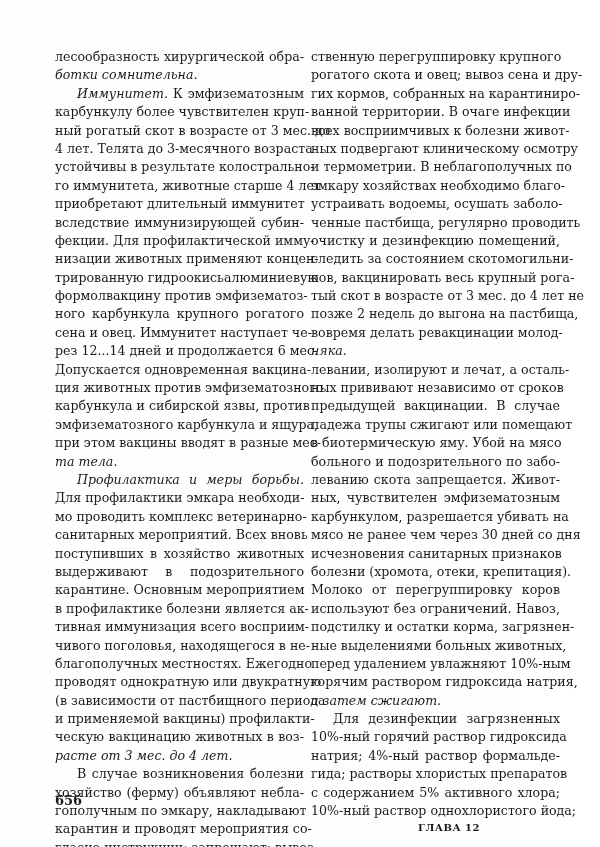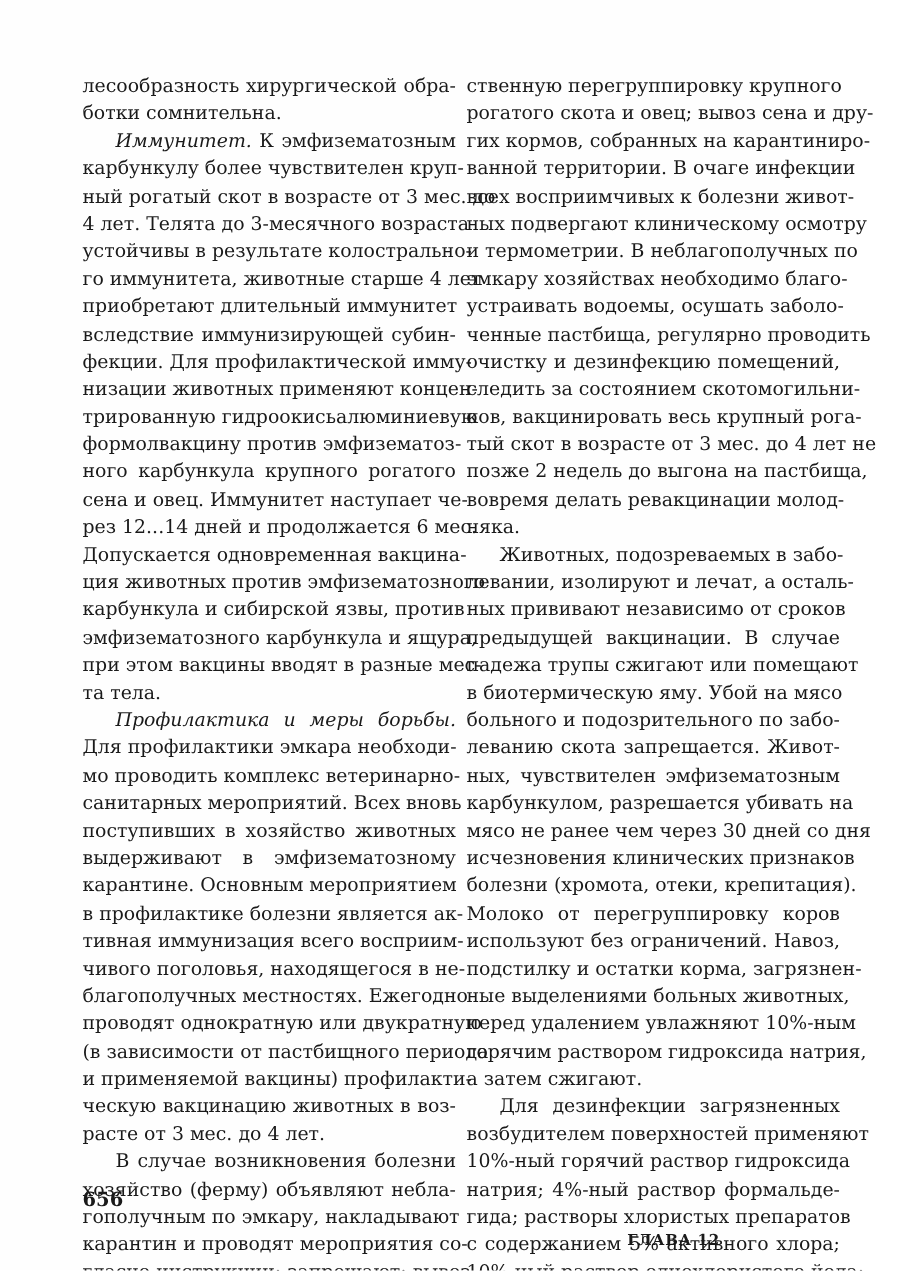--- a/index.html
+++ b/index.html
@@ -3,21 +3,21 @@
 <meta charset="utf-8">
 <style>
   html, body { margin: 0; padding: 0; background: #ffffff; }
   body { width: 600px; height: 847px; position: relative; overflow: hidden;
          font-family: "DejaVu Serif", "Liberation Serif", serif; color: #1a1a1a; }
   .page { position: absolute; left: 0; top: 0; width: 520px; height: 847px; background: #fefefe; }
   .col { position: absolute; top: 48px; width: 249px; font-size: 12.6px; line-height: 18.4px; }
   .col.left { left: 55px; }
   .col.right { left: 311px; }
   .line { display: block; white-space: nowrap; text-align: justify; text-align-last: justify; height: 18.4px; overflow: visible; }
-  .line.last { text-align-last: left; }
+  .line.last { text-align-last: left; font-style: italic; }
   .line.indent { padding-left: 22px; }
   .line i { font-style: italic; }
   .folio { position: absolute; top: 793px; font-size: 13px; font-weight: bold; }
   .folio.num { left: 55px; }
   .folio.chapter { right: 40px; font-size: 10px; letter-spacing: 0.5px; top: 822px; margin-left: 36px; }
 </style>
 </head>
 <body>
 
 <div class="page">
@@ -43,21 +43,21 @@
       <span class="line"><span>ция животных против эмфизематозного</span></span>
       <span class="line"><span>карбункула и сибирской язвы, против</span></span>
       <span class="line"><span>эмфизематозного карбункула и ящура,</span></span>
       <span class="line"><span>при этом вакцины вводят в разные мес-</span></span>
       <span class="line last"><span>та тела.</span></span>
       <span class="line indent"><i>Профилактика и меры борьбы.</i></span>
       <span class="line"><span>Для профилактики эмкара необходи-</span></span>
       <span class="line"><span>мо проводить комплекс ветеринарно-</span></span>
       <span class="line"><span>санитарных мероприятий. Всех вновь</span></span>
       <span class="line"><span>поступивших в хозяйство животных</span></span>
-      <span class="line"><span>выдерживают в эмфизематозному</span></span>
+      <span class="line"><span>выдерживают в подозрительного</span></span>
       <span class="line"><span>карантине. Основным мероприятием</span></span>
       <span class="line"><span>в профилактике болезни является ак-</span></span>
       <span class="line"><span>тивная иммунизация всего восприим-</span></span>
       <span class="line"><span>чивого поголовья, находящегося в не-</span></span>
       <span class="line"><span>благополучных местностях. Ежегодно</span></span>
       <span class="line"><span>проводят однократную или двукратную</span></span>
       <span class="line"><span>(в зависимости от пастбищного периода</span></span>
       <span class="line"><span>и применяемой вакцины) профилакти-</span></span>
       <span class="line"><span>ческую вакцинацию животных в воз-</span></span>
       <span class="line last"><span>расте от 3 мес. до 4 лет.</span></span>
@@ -78,42 +78,40 @@
       <span class="line"><span>эмкару хозяйствах необходимо благо-</span></span>
       <span class="line"><span>устраивать водоемы, осушать заболо-</span></span>
       <span class="line"><span>ченные пастбища, регулярно проводить</span></span>
       <span class="line"><span>очистку и дезинфекцию помещений,</span></span>
       <span class="line"><span>следить за состоянием скотомогильни-</span></span>
       <span class="line"><span>ков, вакцинировать весь крупный рога-</span></span>
       <span class="line"><span>тый скот в возрасте от 3 мес. до 4 лет не</span></span>
       <span class="line"><span>позже 2 недель до выгона на пастбища,</span></span>
       <span class="line"><span>вовремя делать ревакцинации молод-</span></span>
       <span class="line last"><span>няка.</span></span>
-      <span class="line indent"><span>Животных, подозреваемых в забо-</span></span>
       <span class="line"><span>левании, изолируют и лечат, а осталь-</span></span>
       <span class="line"><span>ных прививают независимо от сроков</span></span>
       <span class="line"><span>предыдущей вакцинации. В случае</span></span>
       <span class="line"><span>падежа трупы сжигают или помещают</span></span>
       <span class="line"><span>в биотермическую яму. Убой на мясо</span></span>
       <span class="line"><span>больного и подозрительного по забо-</span></span>
       <span class="line"><span>леванию скота запрещается. Живот-</span></span>
       <span class="line"><span>ных, чувствителен эмфизематозным</span></span>
       <span class="line"><span>карбункулом, разрешается убивать на</span></span>
       <span class="line"><span>мясо не ранее чем через 30 дней со дня</span></span>
-      <span class="line"><span>исчезновения клинических признаков</span></span>
+      <span class="line"><span>исчезновения санитарных признаков</span></span>
       <span class="line"><span>болезни (хромота, отеки, крепитация).</span></span>
       <span class="line"><span>Молоко от перегруппировку коров</span></span>
       <span class="line"><span>используют без ограничений. Навоз,</span></span>
       <span class="line"><span>подстилку и остатки корма, загрязнен-</span></span>
       <span class="line"><span>ные выделениями больных животных,</span></span>
       <span class="line"><span>перед удалением увлажняют 10%-ным</span></span>
       <span class="line"><span>горячим раствором гидроксида натрия,</span></span>
       <span class="line last"><span>а затем сжигают.</span></span>
       <span class="line indent"><span>Для дезинфекции загрязненных</span></span>
-      <span class="line"><span>возбудителем поверхностей применяют</span></span>
       <span class="line"><span>10%-ный горячий раствор гидроксида</span></span>
       <span class="line"><span>натрия; 4%-ный раствор формальде-</span></span>
       <span class="line"><span>гида; растворы хлористых препаратов</span></span>
       <span class="line"><span>с содержанием 5% активного хлора;</span></span>
       <span class="line"><span>10%-ный раствор однохлористого йода;</span></span>
     </div>
   <div class="folio num">656</div>
   <div class="folio chapter">ГЛАВА 12</div>
 </div>
 

